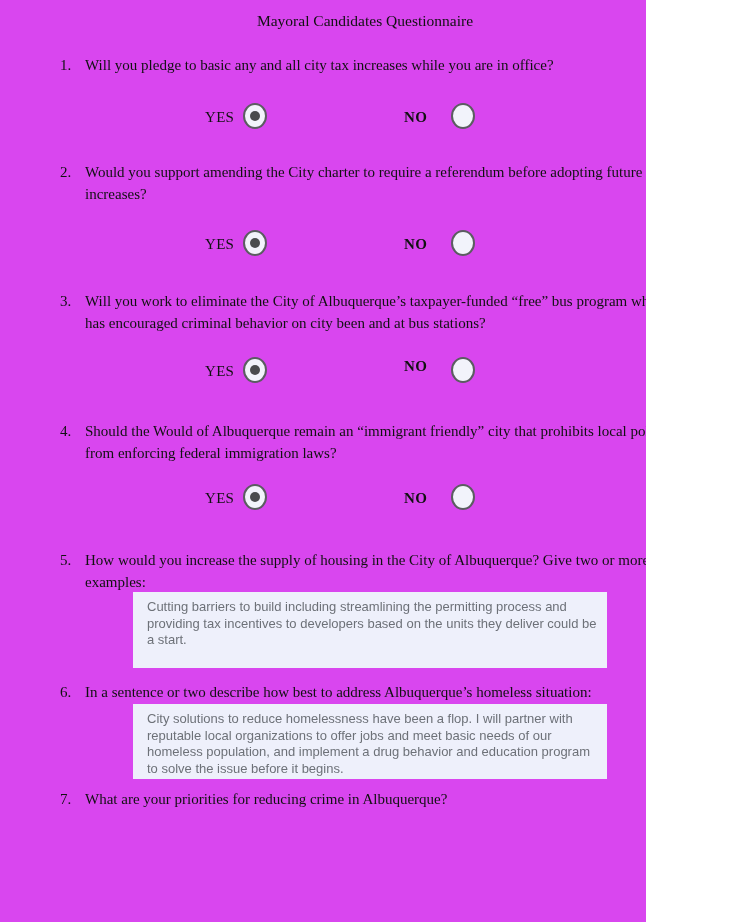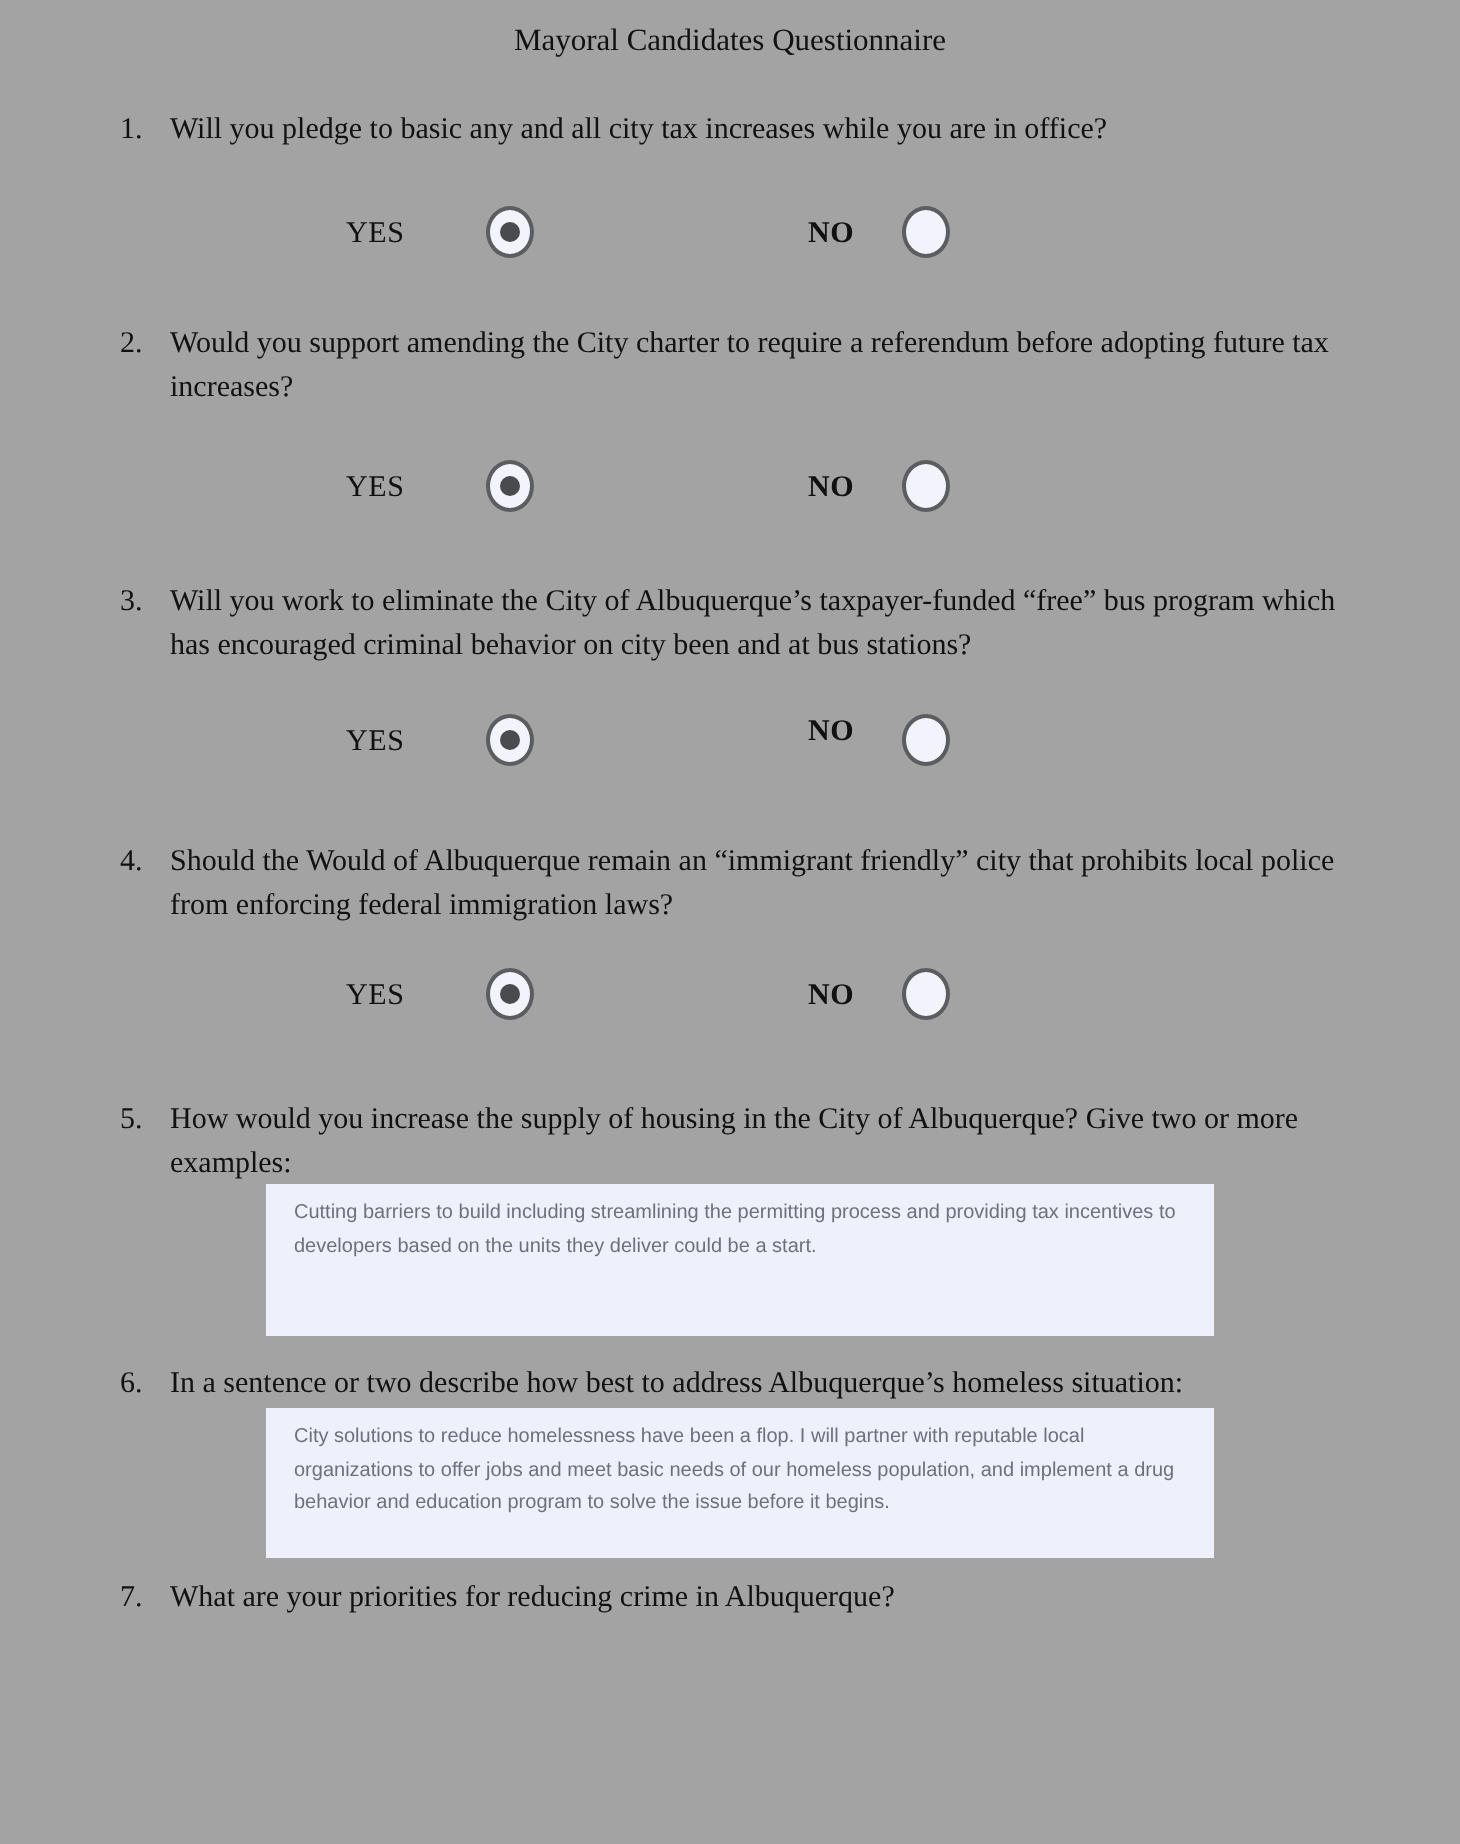--- a/index.html
+++ b/index.html
@@ -6,22 +6,22 @@
     --answer-bg:#eef0fb;
     --answer-text:#6d7178;
     --radio-border:#5b5d61;
     --radio-fill:#f2f3fb;
     --radio-dot:#4a4b4e;
     --ink:#111111;
   }
   html,body{margin:0;padding:0;background:#ffffff;}
   .page{
     position:relative;
-    width:730px;height:922px;
-    background:#a3a3a3;
+    width:646px;height:922px;
+    background:#d946ef;
     font-family:"Liberation Serif", serif;
     color:var(--ink);
     overflow:hidden;
   }
   .title{
     position:absolute;top:12px;left:0;width:730px;
     text-align:center;font-size:15.5px;font-weight:400;
   }
   .question{
     position:absolute;left:60px;width:616px;
@@ -30,21 +30,21 @@
   }
   .qnum{flex:0 0 25px;}
   .qtext{flex:1 1 auto;max-width:591px;}
   .radio-row{
     position:absolute;left:0;width:730px;height:28px;
   }
   .opt-label{
     position:absolute;top:0;height:28px;line-height:28px;
     font-size:15px;letter-spacing:0.3px;
   }
-  .opt-label.yes{left:173px;text-align:center;}
+  .opt-label.yes{left:205px;text-align:center;}
   .opt-label.no{left:404px;font-weight:bold;}
   .radio{
     position:absolute;top:0;
     width:24px;height:26px;
     box-sizing:border-box;
     border:2px solid var(--radio-border);
     border-radius:50%;
     background:var(--radio-fill);
     display:flex;align-items:center;justify-content:center;
     cursor:pointer;
@@ -57,21 +57,21 @@
   }
   .answer-box{
     position:absolute;left:133px;width:474px;
     box-sizing:border-box;
     background:var(--answer-bg);
     padding:7px 10px 7px 14px;
     cursor:text;
   }
   .answer-text{
     font-family:"Liberation Sans", sans-serif;
-    font-size:10px;line-height:16.5px;
+    font-size:13px;line-height:16.5px;
     color:var(--answer-text);
   }
 </style>
 </head>
 <body>
 
 <div class="page">
 
   <div class="title">Mayoral Candidates Questionnaire</div>
 

